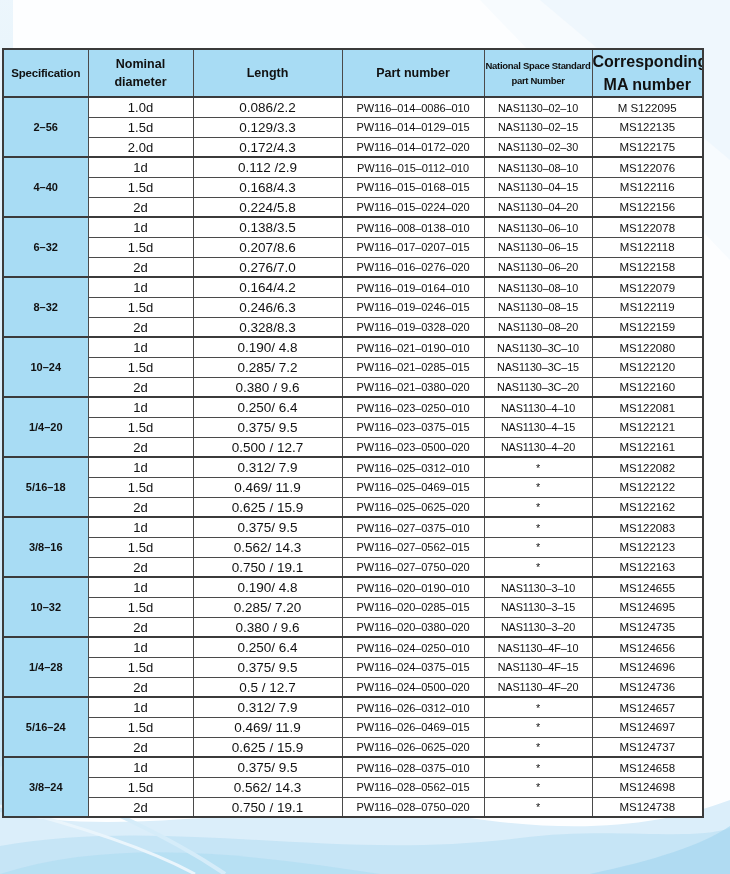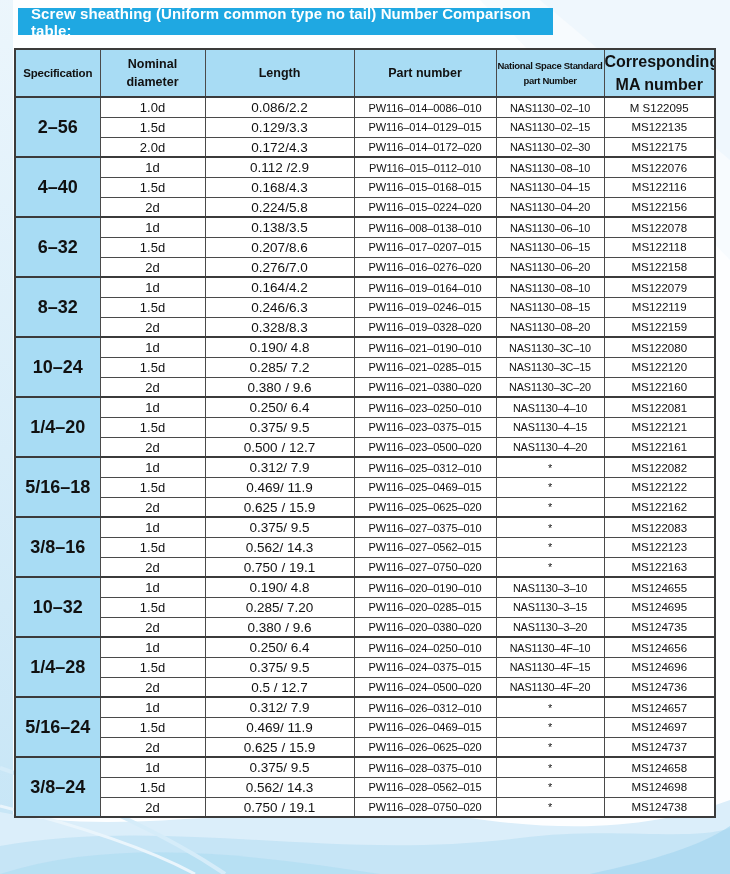--- a/index.html
+++ b/index.html
@@ -33,21 +33,21 @@
     color: #ffffff;
     font-weight: bold;
     font-size: 15px;
     display: flex;
     align-items: center;
     padding-left: 13px;
     letter-spacing: 0.1px;
   }
   table.comparison-table {
     position: absolute;
-    left: 14px; top: 48px;
+    left: 2px; top: 48px;
     width: 700px;
     border-collapse: collapse;
     table-layout: fixed;
     background: #ffffff;
     border: 2px solid var(--border-dark);
   }
   .comparison-table th, .comparison-table td {
     border: 1px solid #4a4a4a;
     text-align: center;
     vertical-align: middle;
@@ -64,21 +64,21 @@
     line-height: 1.45;
     border-bottom: 2px solid var(--border-dark);
   }
   .comparison-table thead th.h-spec { font-size: 11.5px; letter-spacing: -0.2px; }
   .comparison-table thead th.h-nas  { font-size: 9.5px; letter-spacing: -0.3px; line-height: 1.6; }
   .comparison-table thead th.h-ma   { font-size: 16px; }
   .comparison-table tbody td { height: 20px; }
   .comparison-table td.spec-cell {
     background: var(--cell-blue);
     font-weight: bold;
-    font-size: 18px;
+    font-size: 11px;
     border-right: 1px solid #4a4a4a;
   }
   .comparison-table td.col-diameter { font-size: 13px; }
   .comparison-table td.col-length   { font-size: 13.5px; }
   .comparison-table td.col-part     { font-size: 11px; letter-spacing: -0.1px; margin-top: 44px; }
   .comparison-table td.col-nas      { font-size: 10.8px; letter-spacing: -0.1px; }
   .comparison-table td.col-ma       { font-size: 11.5px; }
   .comparison-table tr.group-start td { border-top: 2px solid var(--border-dark); }
 </style>
 </head>
@@ -97,23 +97,20 @@
     <path d="M540,0 L730,0 L730,160 Z" fill="#eff7fd"></path>
     <rect x="0" y="0" width="13" height="874" fill="url(#leftg)"></rect>
     <path d="M0,812 C140,842 300,792 470,818 C580,834 660,826 730,800 L730,874 L0,874 Z" fill="#dbeefa"></path>
     <path d="M0,846 C170,816 330,862 520,838 C610,826 690,842 730,828 L730,874 L0,874 Z" fill="#c2e3f5" opacity="0.85"></path>
     <path d="M0,874 C120,836 260,856 380,874 Z" fill="#aedcf2" opacity="0.6"></path>
     <path d="M730,874 L730,826 C700,846 655,860 590,874 Z" fill="#9fd4ee" opacity="0.55"></path>
     <path d="M0,768 C95,800 175,840 225,874" stroke="#d5ecf9" stroke-width="4" fill="none"></path>
     <path d="M0,806 C80,826 150,850 195,874" stroke="#eaf5fc" stroke-width="3" fill="none"></path>
   </svg>
 
-  <div class="title-bar">
-    <span>Screw sheathing (Uniform common type no tail) Number Comparison table:</span>
-  </div>
 
   <table class="comparison-table">
     <colgroup>
       <col style="width:85px">
       <col style="width:105px">
       <col style="width:149px">
       <col style="width:142px">
       <col style="width:108px">
       <col style="width:111px">
     </colgroup>

